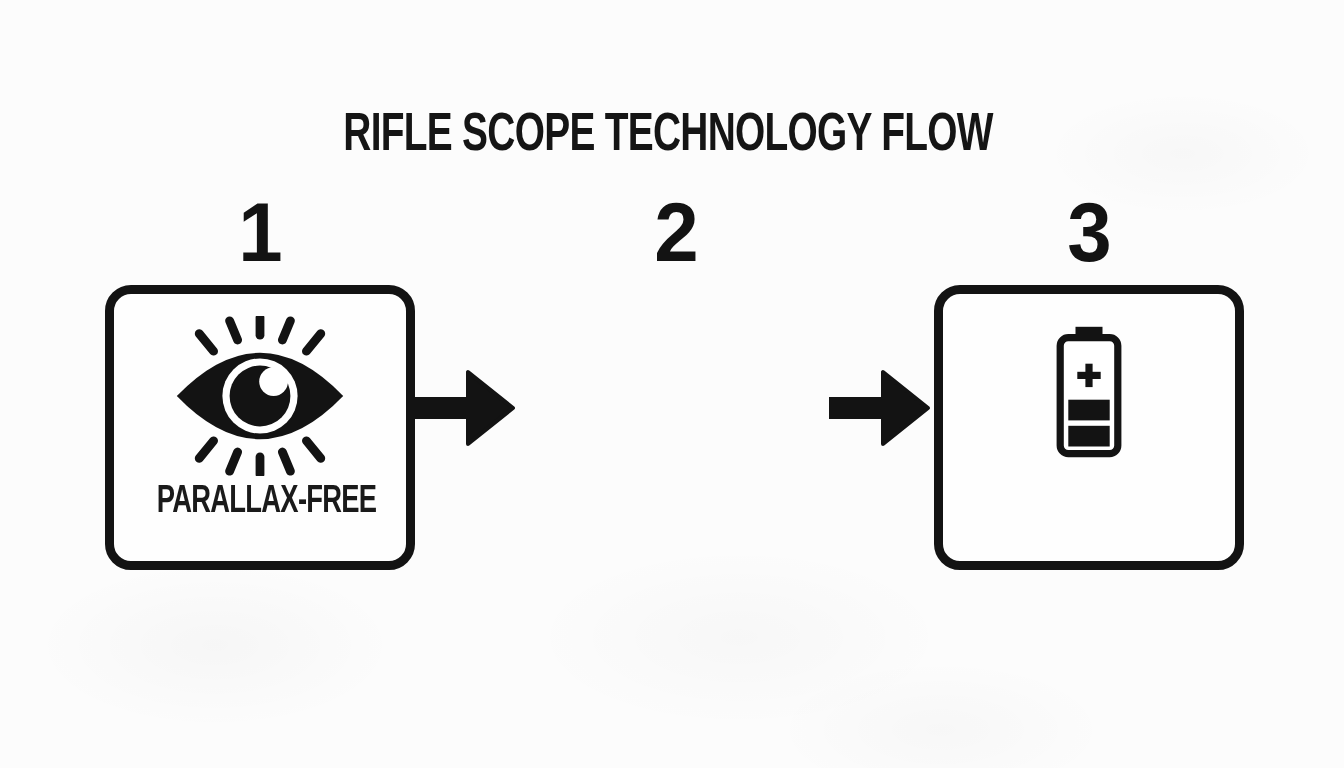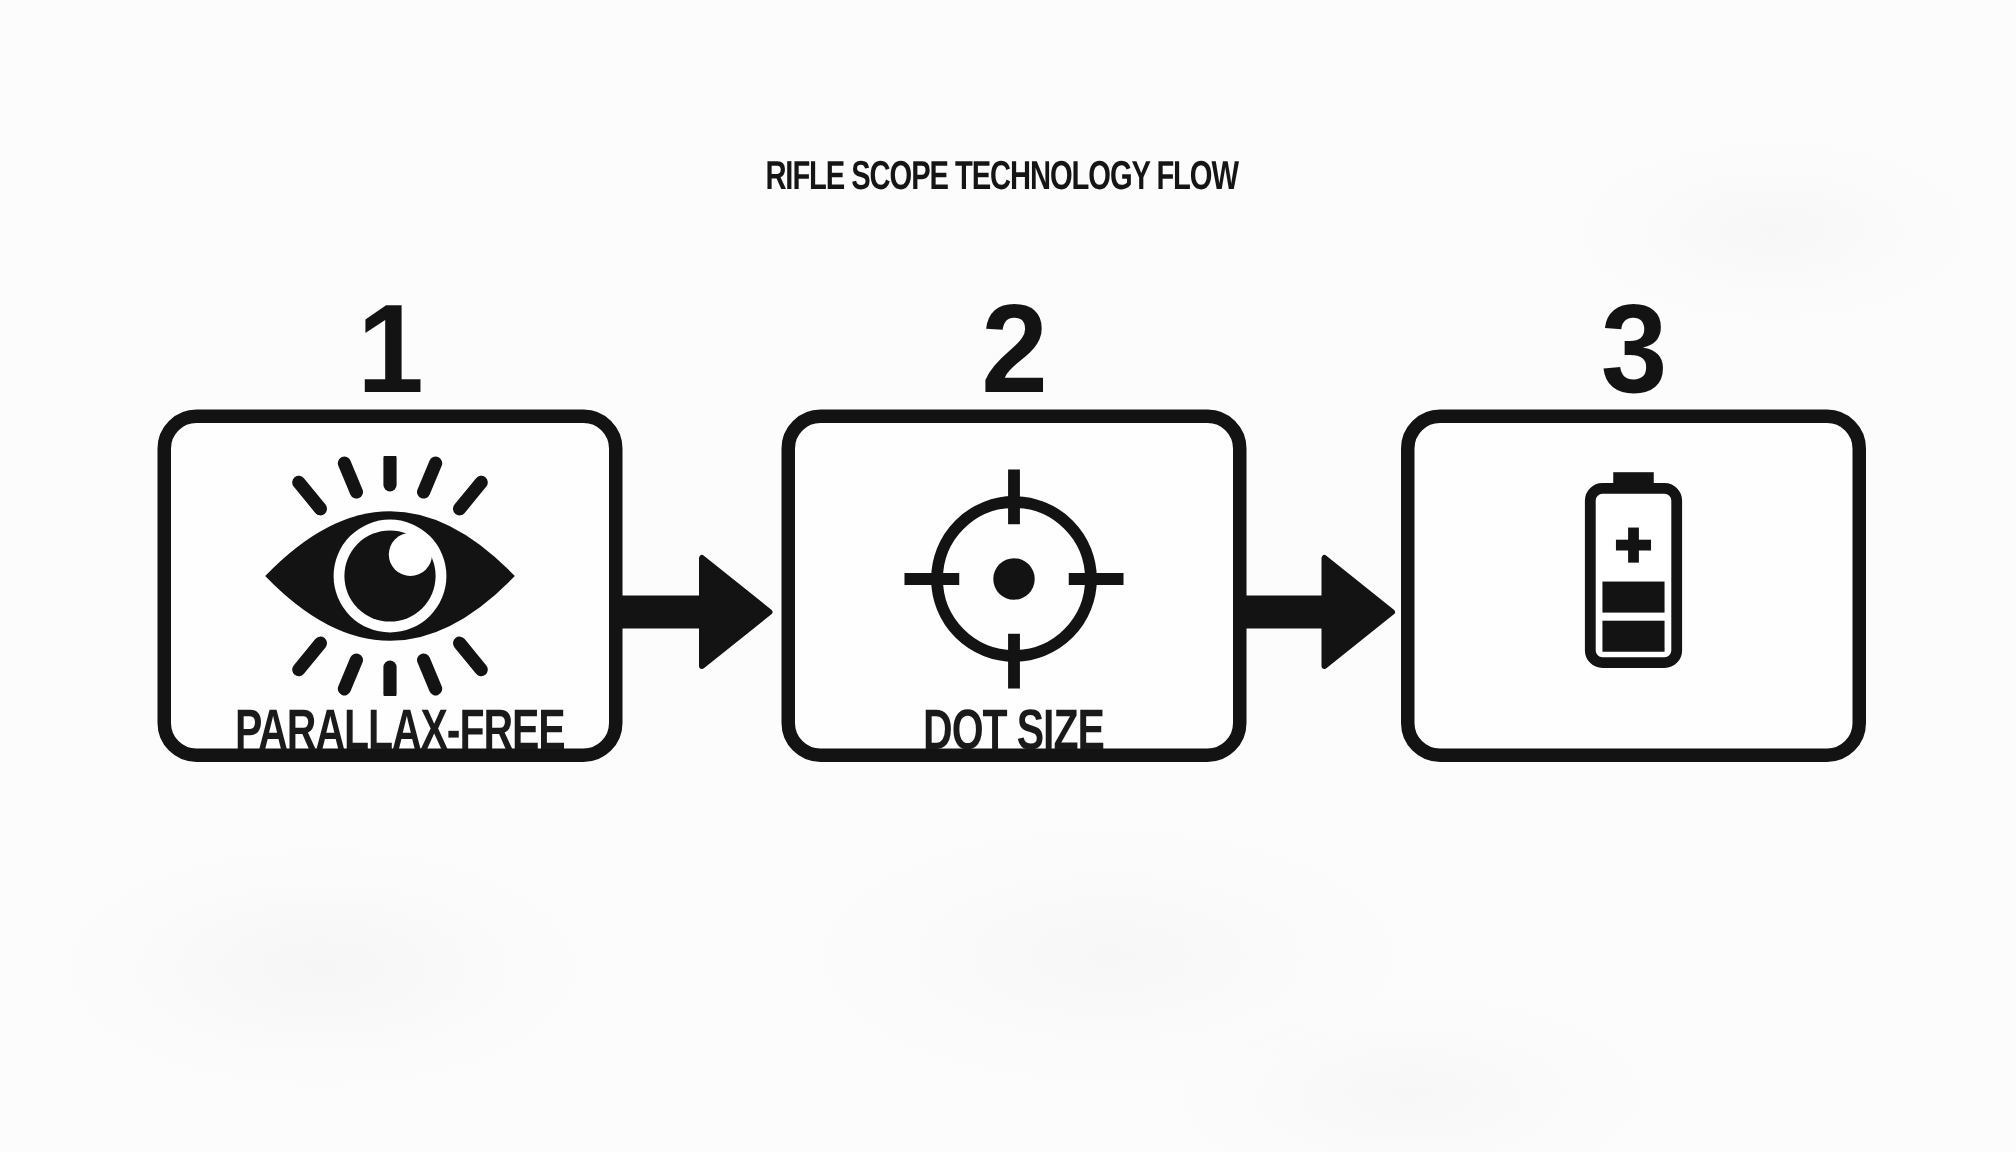--- a/index.html
+++ b/index.html
@@ -26,43 +26,43 @@
     letter-spacing: -1px;
     white-space: nowrap;
   }
 
   .title {
     position: absolute;
     top: 104px;
     left: 0;
     width: 1336px;
     text-align: center;
-    font-size: 27px;
+    font-size: 54px;
     font-weight: 700;
     line-height: 1;
     color: #151515;
   }
 
   .step-number {
     position: absolute;
     top: 190px;
     width: 310px;
     text-align: center;
     font-size: 84px;
     font-weight: 700;
     line-height: 1;
     color: #131313;
   }
   .step-number .num { display: inline-block; transform: scaleX(0.95); }
 
   .step-box {
     position: absolute;
-    top: 273px;
+    top: 285px;
     width: 310px;
-    height: 235px;
+    height: 285px;
     box-sizing: border-box;
     border: 9px solid #131313;
     border-radius: 26px;
     background: #fefefe;
   }
 
   .box-icon {
     position: absolute;
     left: 50%;
     transform: translateX(-50%);
@@ -128,37 +128,20 @@
     <div class="box-label">
       <span class="cond">PARALLAX-FREE</span>
     </div>
   </div>
 
   <svg class="flow-arrow" style="left:414px;" viewBox="0 0 108 80" aria-hidden="true">
     <rect x="0" y="29" width="58" height="22" fill="#131313"></rect>
     <polygon points="54,4 54,76 99,40" fill="#131313" stroke="#131313" stroke-width="4" stroke-linejoin="round"></polygon>
   </svg>
 
-  <div class="step-box" style="left:521px;">
-    <div class="box-icon icon-crosshair">
-      <svg width="148" height="148" viewBox="0 0 150 150" aria-hidden="true">
-        <circle cx="75" cy="75" r="52" fill="none" stroke="#131313" stroke-width="8"></circle>
-        <g stroke="#131313" stroke-width="8">
-          <path d="M75 1 L75 38"></path>
-          <path d="M75 112 L75 149"></path>
-          <path d="M1 75 L38 75"></path>
-          <path d="M112 75 L149 75"></path>
-        </g>
-        <circle cx="75" cy="75" r="14" fill="#131313"></circle>
-      </svg>
-    </div>
-    <div class="box-label">
-      <span class="cond">DOT SIZE</span>
-    </div>
-  </div>
 
   <svg class="flow-arrow" style="left:829px;" viewBox="0 0 108 80" aria-hidden="true">
     <rect x="0" y="29" width="58" height="22" fill="#131313"></rect>
     <polygon points="54,4 54,76 99,40" fill="#131313" stroke="#131313" stroke-width="4" stroke-linejoin="round"></polygon>
   </svg>
 
   <div class="step-box" style="left:934px;">
     <div class="box-icon icon-battery">
       <svg width="72" height="135" viewBox="0 0 80 150" aria-hidden="true">
         <rect x="25" y="2" width="30" height="12" fill="#131313"></rect>

